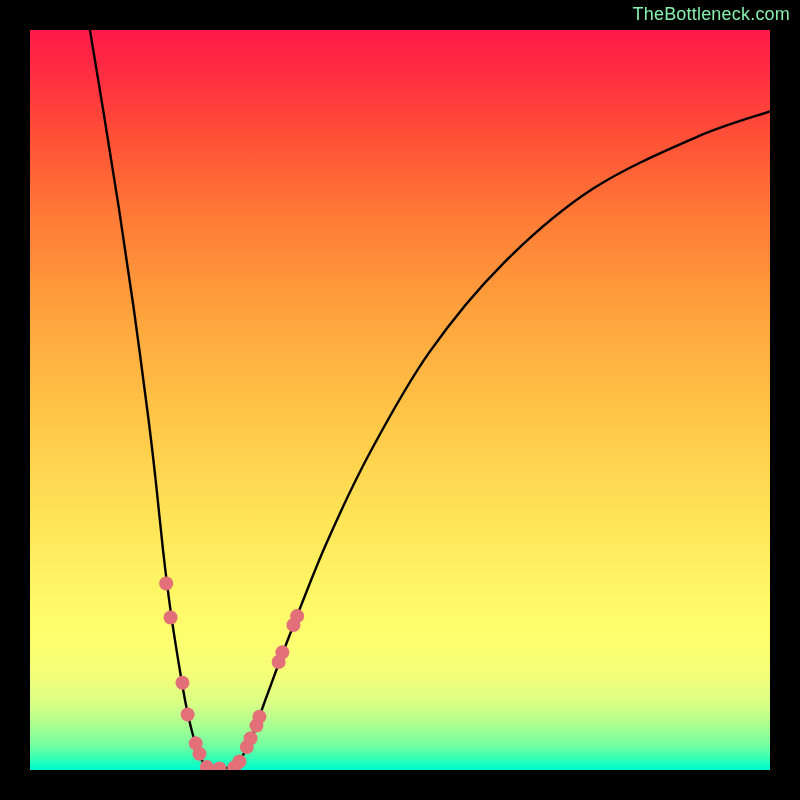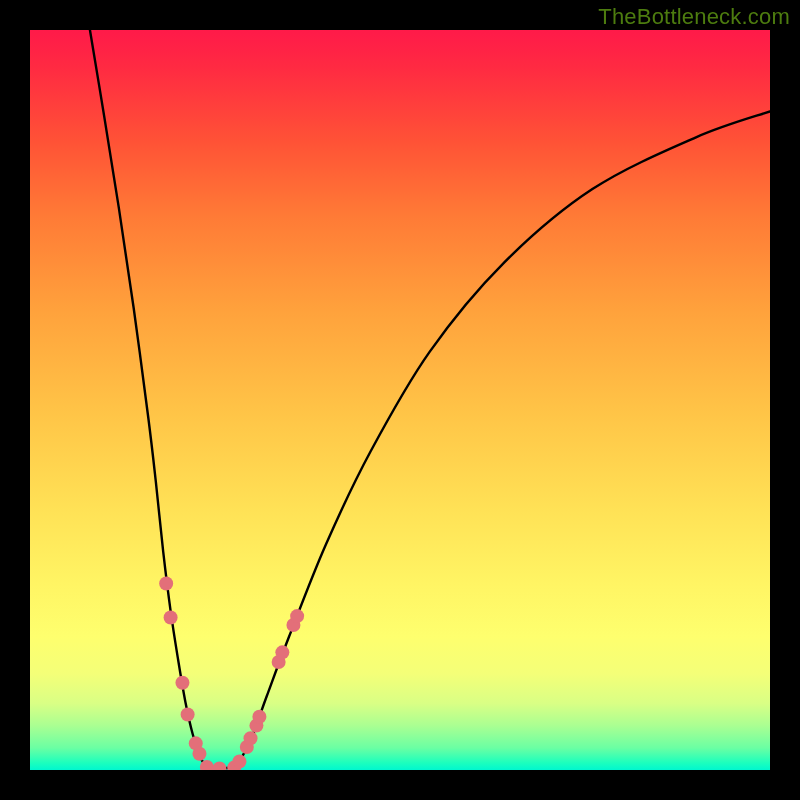--- a/index.html
+++ b/index.html
@@ -49,22 +49,22 @@
   }
   .svg-layer {
     position: absolute;
     left: 0; top: 0;
     width: 740px; height: 740px;
   }
   .watermark {
     position: absolute;
     top: 4px;
     right: 10px;
-    color: #4d7c0f;
-    font-size: 22px;
+    color: #86efac;
+    font-size: 18px;
     letter-spacing: 0.2px;
     font-weight: 500;
   }
 </style>
 </head>
 <body>
 
 <div class="frame">
   <div class="plot">
     <div class="gradient"></div>

